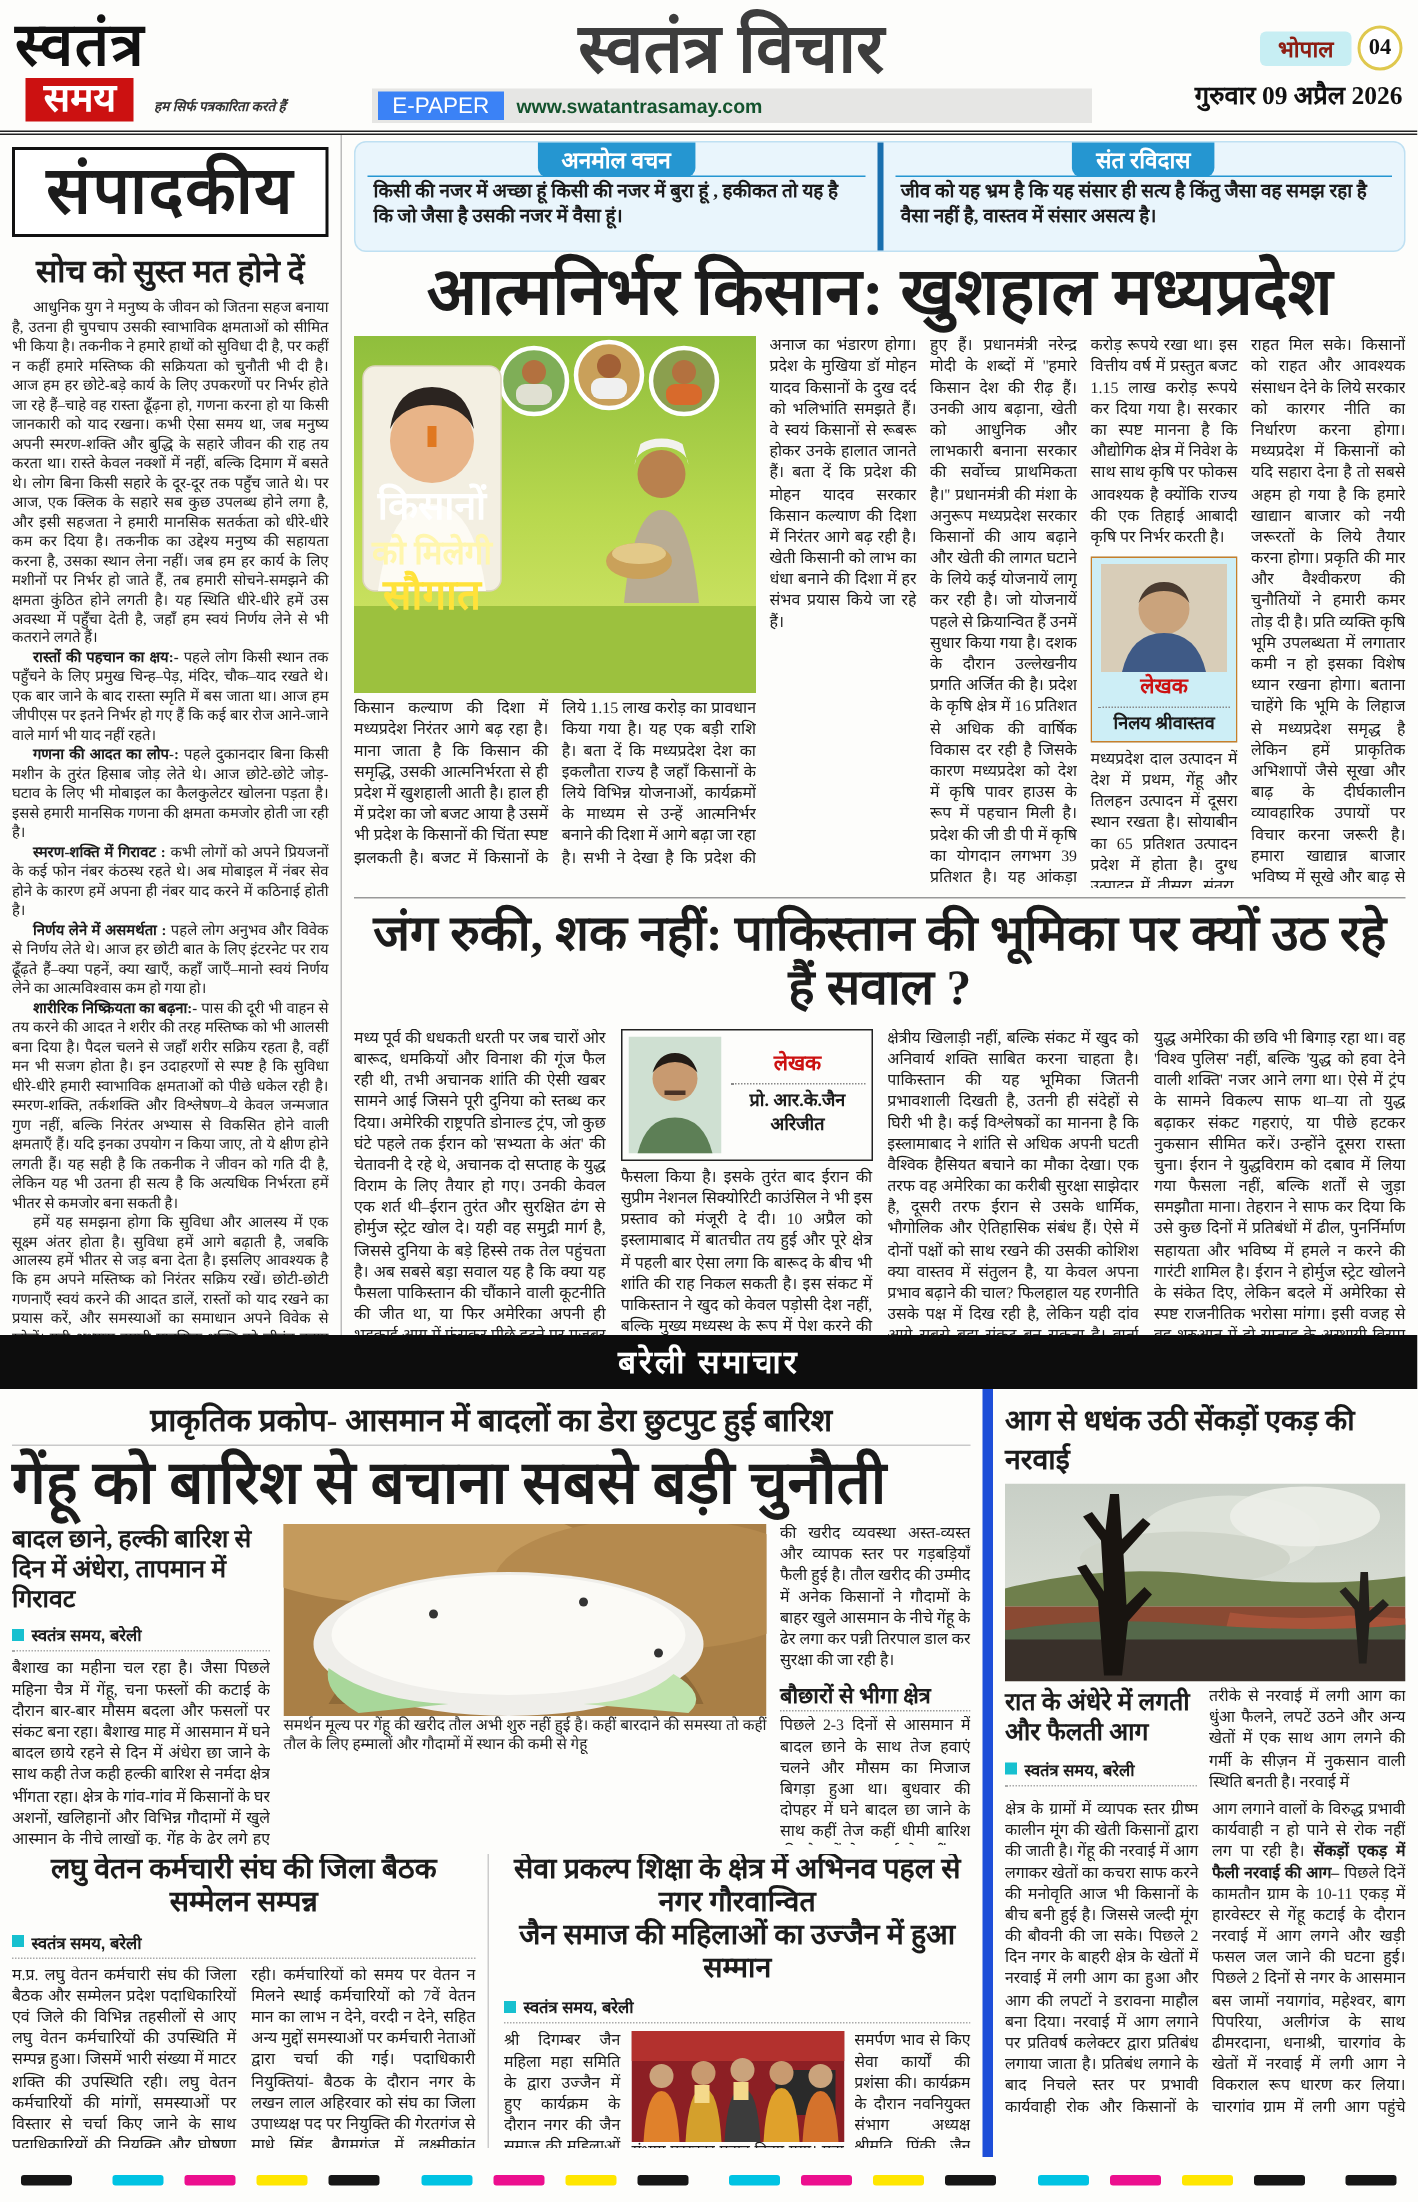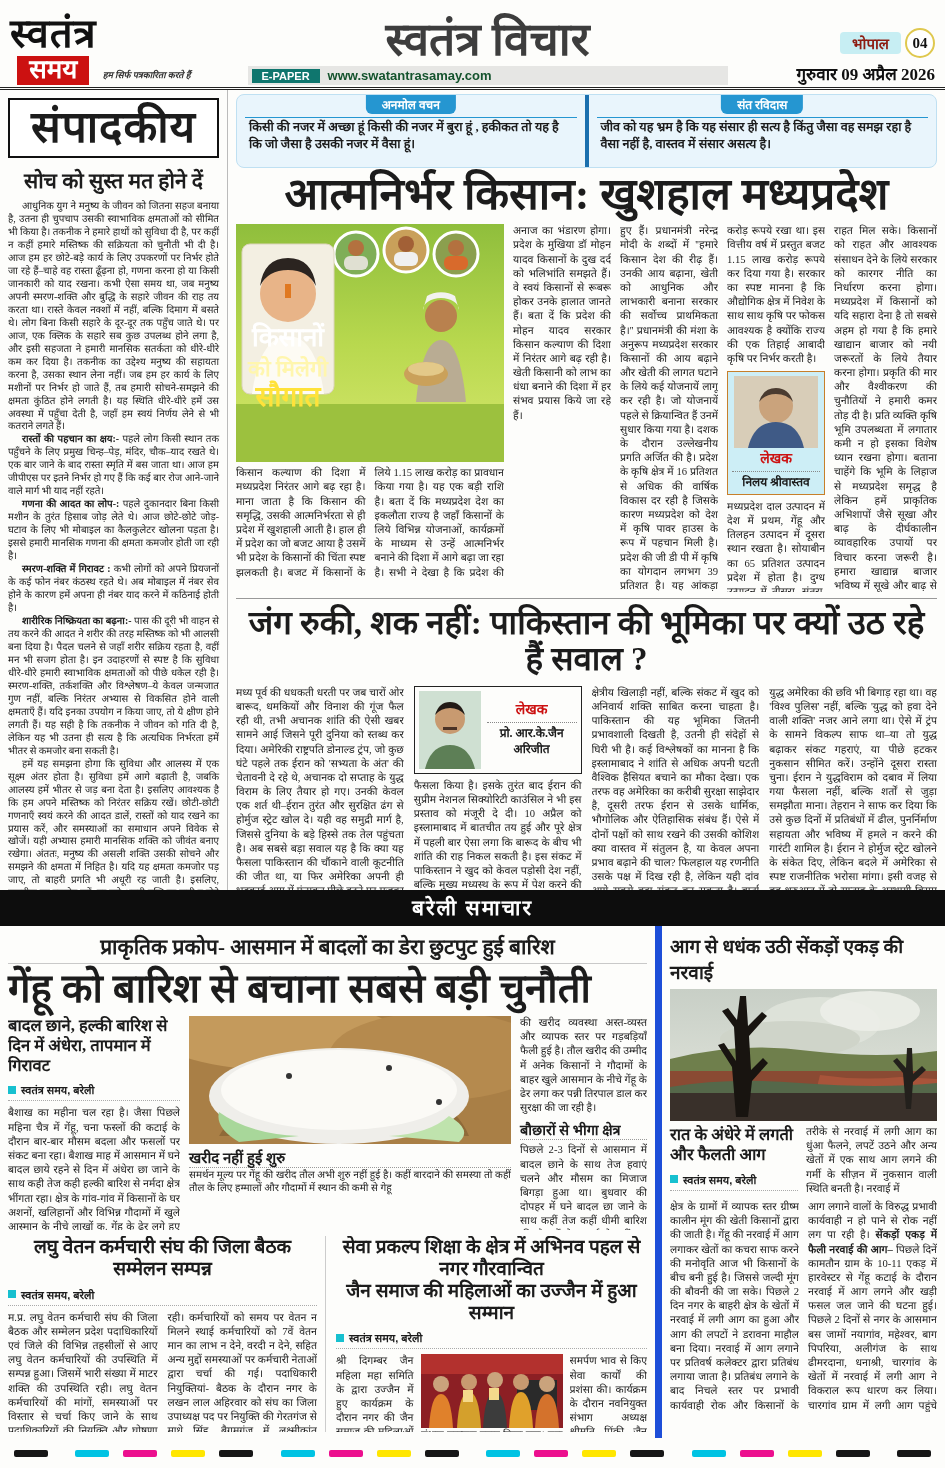--- a/index.html
+++ b/index.html
@@ -4,30 +4,30 @@
 <style>
   * { box-sizing: border-box; margin: 0; padding: 0; }
   body {
     width: 945px; height: 1468px; overflow: hidden;
     background: #fdfdfb; color: #1c1c1c;
     font-family: "Liberation Serif", "DejaVu Serif", serif;
   }
   .sans { font-family: "Liberation Sans", "DejaVu Sans", sans-serif; }
 
   
-  .masthead { display:flex; align-items:flex-end; height:90px; padding:6px 10px 2px 10px; border-bottom:3px double #222; }
+  .masthead { display:flex; align-items:center; height:90px; padding:6px 10px 2px 10px; border-bottom:3px double #222; }
   .logo-block { width:215px; display:flex; align-items:flex-end; gap:6px; }
   .logo-stack { text-align:center; }
   .logo-top { font-size:40px; font-weight:900; letter-spacing:1px; line-height:1; color:#111; }
   .logo-bottom { display:inline-block; background:#cc1111; color:#fff; font-weight:900; font-size:26px; line-height:1.1; padding:0 12px; margin-top:2px; }
   .tagline { font-size:9px; color:#333; font-style:italic; padding-bottom:4px; white-space:nowrap;font-weight:bold; }
   .center-block { flex:1; text-align:center; }
   .center-title { font-size:46px; font-weight:900; color:#3d3d3d; line-height:1.05; }
   .epaper-strip { margin:2px auto 0; width:480px; background:#e6e6e4; display:flex; align-items:center; gap:8px; padding:2px 4px; }
-  .epaper-badge { background:#0f766e; color:#fff; font-weight:bold; font-size:11px; padding:1px 10px; }
+  .epaper-badge { background:#3b82f6; color:#fff; font-weight:normal; font-size:15px; padding:1px 10px; }
   .site-url { font-weight:bold; font-size:13px; color:#14532d; }
   .right-block { width:185px; display:flex; flex-direction:column; align-items:flex-end; justify-content:center; gap:4px; }
   .city-row { display:flex; align-items:center; gap:4px; }
   .city-pill { background:#c7eef3; color:#8d1d12; font-weight:900; font-size:15px; padding:1px 12px; border-radius:4px; }
   .page-circle { width:30px; height:30px; border-radius:50%; background:#fff; border:2px solid #dfc84e; display:flex; align-items:center; justify-content:center; font-weight:900; font-size:15px; color:#111; }
   .date-line { font-weight:900; font-size:17px; color:#111; }
 
   
   .main-zone { display:flex; height:800px; }
 
@@ -38,21 +38,21 @@
   .edit-headline { font-size:21px; font-weight:900; text-align:center; margin:8px 0 6px; }
   .editorial p { font-size:9.9px; line-height:1.31; text-align:justify; text-indent:14px; }
   .editorial p b { font-weight:bold; }
 
   .right-zone { flex:1; padding:4px 8px 0 8px; overflow:hidden; }
 
   
   .quotes { display:flex; background:#e9f5fc; border:1px solid #bfe0f2; border-radius:8px; height:74px; margin-bottom:4px; }
   .quote-box { flex:1; position:relative; padding:24px 10px 4px 12px; border-left:4px solid #1a6fae; }
   .quote-box:first-child { border-left:none; }
-  .quote-tab { position:absolute; top:0; left:50%; transform:translateX(-50%); background:#2596d1; color:#fff; font-weight:bold; font-size:12px; padding:1px 16px; border-radius:0 0 6px 6px; white-space:nowrap; }
+  .quote-tab { position:absolute; top:0; left:50%; transform:translateX(-50%); background:#2596d1; color:#fff; font-weight:bold; font-size:15px; padding:1px 16px; border-radius:0 0 6px 6px; white-space:nowrap; }
   .quote-rule { position:absolute; top:22px; left:8px; right:8px; border-top:1px solid #2596d1; }
   .quote-text { font-size:12.6px; font-weight:bold; line-height:1.35; }
 
   
   .a1-headline { font-size:44px; font-weight:900; text-align:center; line-height:1.05; margin:0 0 6px; }
   .a1-body { display:grid; grid-template-columns:268px 1fr 1fr 1fr 1.05fr; grid-template-rows:238px auto; gap:0 9px; height:368px; overflow:hidden; }
   .a1-img { grid-column:1; grid-row:1; }
   .a1-under { grid-column:1; grid-row:2; column-count:2; column-gap:9px; padding-top:4px; overflow:hidden; }
   .newscol { font-size:10.6px; line-height:1.34; text-align:justify; overflow:hidden; }
   .gr-13 { grid-row:1/3; }
@@ -145,20 +145,21 @@
 
   <aside class="editorial">
     <div class="edit-title-box">
       <div class="edit-title">संपादकीय</div>
     </div>
     <h2 class="edit-headline">सोच को सुस्त मत होने दें</h2>
     <p><b></b><span>आधुनिक युग ने मनुष्य के जीवन को जितना सहज बनाया है, उतना ही चुपचाप उसकी स्वाभाविक क्षमताओं को सीमित भी किया है। तकनीक ने हमारे हाथों को सुविधा दी है, पर कहीं न कहीं हमारे मस्तिष्क की सक्रियता को चुनौती भी दी है। आज हम हर छोटे-बड़े कार्य के लिए उपकरणों पर निर्भर होते जा रहे हैं–चाहे वह रास्ता ढूँढ़ना हो, गणना करना हो या किसी जानकारी को याद रखना। कभी ऐसा समय था, जब मनुष्य अपनी स्मरण-शक्ति और बुद्धि के सहारे जीवन की राह तय करता था। रास्ते केवल नक्शों में नहीं, बल्कि दिमाग में बसते थे। लोग बिना किसी सहारे के दूर-दूर तक पहुँच जाते थे। पर आज, एक क्लिक के सहारे सब कुछ उपलब्ध होने लगा है, और इसी सहजता ने हमारी मानसिक सतर्कता को धीरे-धीरे कम कर दिया है। तकनीक का उद्देश्य मनुष्य की सहायता करना है, उसका स्थान लेना नहीं। जब हम हर कार्य के लिए मशीनों पर निर्भर हो जाते हैं, तब हमारी सोचने-समझने की क्षमता कुंठित होने लगती है। यह स्थिति धीरे-धीरे हमें उस अवस्था में पहुँचा देती है, जहाँ हम स्वयं निर्णय लेने से भी कतराने लगते हैं।</span></p>
     <p><b>रास्तों की पहचान का क्षय:-</b><span> पहले लोग किसी स्थान तक पहुँचने के लिए प्रमुख चिन्ह–पेड़, मंदिर, चौक–याद रखते थे। एक बार जाने के बाद रास्ता स्मृति में बस जाता था। आज हम जीपीएस पर इतने निर्भर हो गए हैं कि कई बार रोज आने-जाने वाले मार्ग भी याद नहीं रहते।</span></p>
     <p><b>गणना की आदत का लोप-:</b><span> पहले दुकानदार बिना किसी मशीन के तुरंत हिसाब जोड़ लेते थे। आज छोटे-छोटे जोड़-घटाव के लिए भी मोबाइल का कैलकुलेटर खोलना पड़ता है। इससे हमारी मानसिक गणना की क्षमता कमजोर होती जा रही है।</span></p>
     <p><b>स्मरण-शक्ति में गिरावट :</b><span> कभी लोगों को अपने प्रियजनों के कई फोन नंबर कंठस्थ रहते थे। अब मोबाइल में नंबर सेव होने के कारण हमें अपना ही नंबर याद करने में कठिनाई होती है।</span></p>
+    <p><b>निर्णय लेने में असमर्थता :</b><span> पहले लोग अनुभव और विवेक से निर्णय लेते थे। आज हर छोटी बात के लिए इंटरनेट पर राय ढूँढ़ते हैं–क्या पहनें, क्या खाएँ, कहाँ जाएँ–मानो स्वयं निर्णय लेने का आत्मविश्वास कम हो गया हो।</span></p>
     <p><b>शारीरिक निष्क्रियता का बढ़ना:-</b><span> पास की दूरी भी वाहन से तय करने की आदत ने शरीर की तरह मस्तिष्क को भी आलसी बना दिया है। पैदल चलने से जहाँ शरीर सक्रिय रहता है, वहीं मन भी सजग होता है। इन उदाहरणों से स्पष्ट है कि सुविधा धीरे-धीरे हमारी स्वाभाविक क्षमताओं को पीछे धकेल रही है। स्मरण-शक्ति, तर्कशक्ति और विश्लेषण–ये केवल जन्मजात गुण नहीं, बल्कि निरंतर अभ्यास से विकसित होने वाली क्षमताएँ हैं। यदि इनका उपयोग न किया जाए, तो ये क्षीण होने लगती हैं। यह सही है कि तकनीक ने जीवन को गति दी है, लेकिन यह भी उतना ही सत्य है कि अत्यधिक निर्भरता हमें भीतर से कमजोर बना सकती है।</span></p>
     <p><b></b><span>हमें यह समझना होगा कि सुविधा और आलस्य में एक सूक्ष्म अंतर होता है। सुविधा हमें आगे बढ़ाती है, जबकि आलस्य हमें भीतर से जड़ बना देता है। इसलिए आवश्यक है कि हम अपने मस्तिष्क को निरंतर सक्रिय रखें। छोटी-छोटी गणनाएँ स्वयं करने की आदत डालें, रास्तों को याद रखने का प्रयास करें, और समस्याओं का समाधान अपने विवेक से खोजें। यही अभ्यास हमारी मानसिक शक्ति को जीवंत बनाए रखेगा। अंततः, मनुष्य की असली शक्ति उसकी सोचने और समझने की क्षमता में निहित है। यदि यह क्षमता कमजोर पड़ जाए, तो बाहरी प्रगति भी अधूरी रह जाती है। इसलिए, तकनीक का उपयोग करें, पर उसे अपनी बुद्धि पर हावी न होने दें–क्योंकि एक जागरूक और सक्रिय मस्तिष्क ही सच्चे अर्थों में जीवन को समृद्ध बनाता है।</span></p>
   </aside>
 
   <div class="right-zone">
 
     <div class="quotes">
       <div class="quote-box">
         <span class="quote-tab">अनमोल वचन</span>
         <span class="quote-rule"></span>
@@ -294,21 +295,20 @@
           <ellipse cx="250" cy="40" rx="110" ry="44" fill="#b58a4e"></ellipse>
           <path d="M30 120 q40-70 130-60 q100 10 120 60z" fill="#8f6a38"></path>
           <ellipse cx="150" cy="80" rx="130" ry="48" fill="#efeeea"></ellipse>
           <ellipse cx="150" cy="74" rx="118" ry="40" fill="#fbfaf6"></ellipse>
           <path d="M30 96 q30 22 80 24 l-60 6 q-24-14-20-30z" fill="#a8d79a"></path>
           <path d="M260 100 q-20 18-60 20 l70 6 q14-12-10-26z" fill="#bfe3ad"></path>
           <circle cx="100" cy="60" r="3" fill="#333"></circle>
             <circle cx="200" cy="52" r="3" fill="#333"></circle>
             <circle cx="250" cy="86" r="3" fill="#333"></circle>
         </svg>
-        <div class="caption-title">खरीद नहीं हुई शुरु</div>
         <div class="caption-text">समर्थन मूल्य पर गेंहू की खरीद तौल अभी शुरु नहीं हुई है। कहीं बारदाने की समस्या तो कहीं तौल के लिए हम्मालों और गौदामों में स्थान की कमी से गेहू</div>
       </div>
 
       <div class="wheat-c3">
         <div class="newscol">की खरीद व्यवस्था अस्त-व्यस्त और व्यापक स्तर पर गड़बड़ियाँ फैली हुई है। तौल खरीद की उम्मीद में अनेक किसानों ने गौदामों के बाहर खुले आसमान के नीचे गेंहू के ढेर लगा कर पन्नी तिरपाल डाल कर सुरक्षा की जा रही है।</div>
         <div class="mini-subhead">बौछारों से भीगा क्षेत्र</div>
         <div class="newscol">पिछले 2-3 दिनों से आसमान में बादल छाने के साथ तेज हवाएं चलने और मौसम का मिजाज बिगड़ा हुआ था। बुधवार की दोपहर में घने बादल छा जाने के साथ कहीं तेज कहीं धीमी बारिश की बौछारों से सम्पूर्ण क्षेत्र भींजता रहा। गनीमत रही कि कुछ देर बार बारिश बंद हो जाने से किसानों ने राहत की सांसे लेना शुरु कर दिया। समाज में डरावने वर्षा वाले बादलों का डेरा बना रहना किसानों में भारी चिंता का विषय बना हुआ है।</div>
       </div>
     </div>
 

